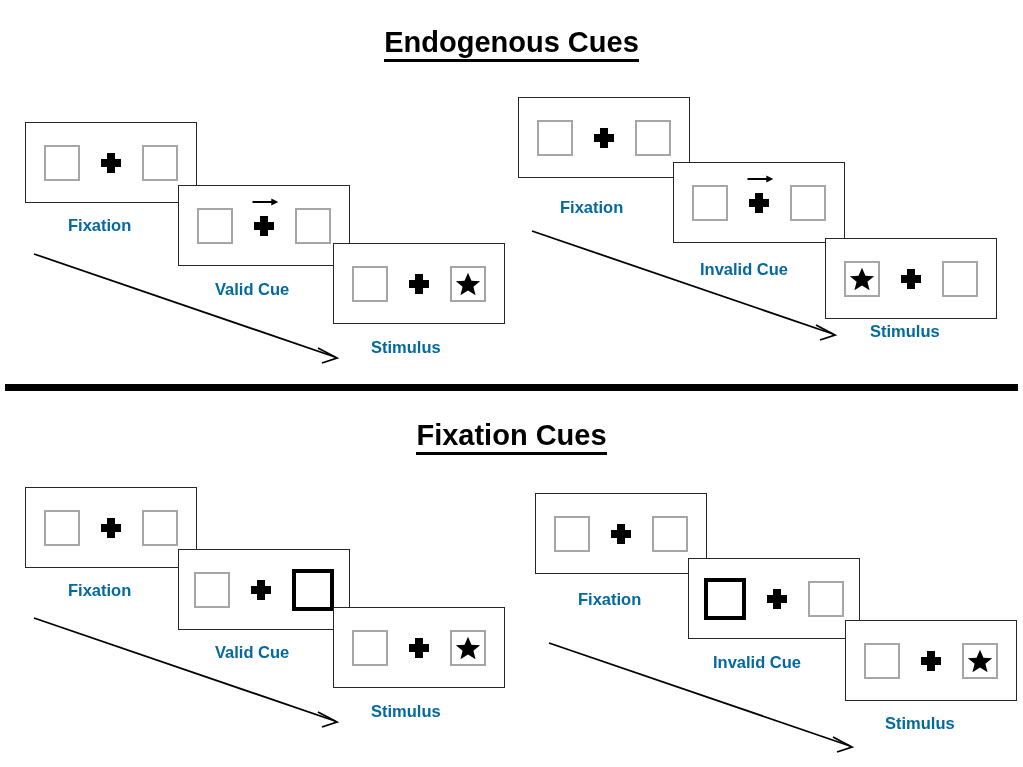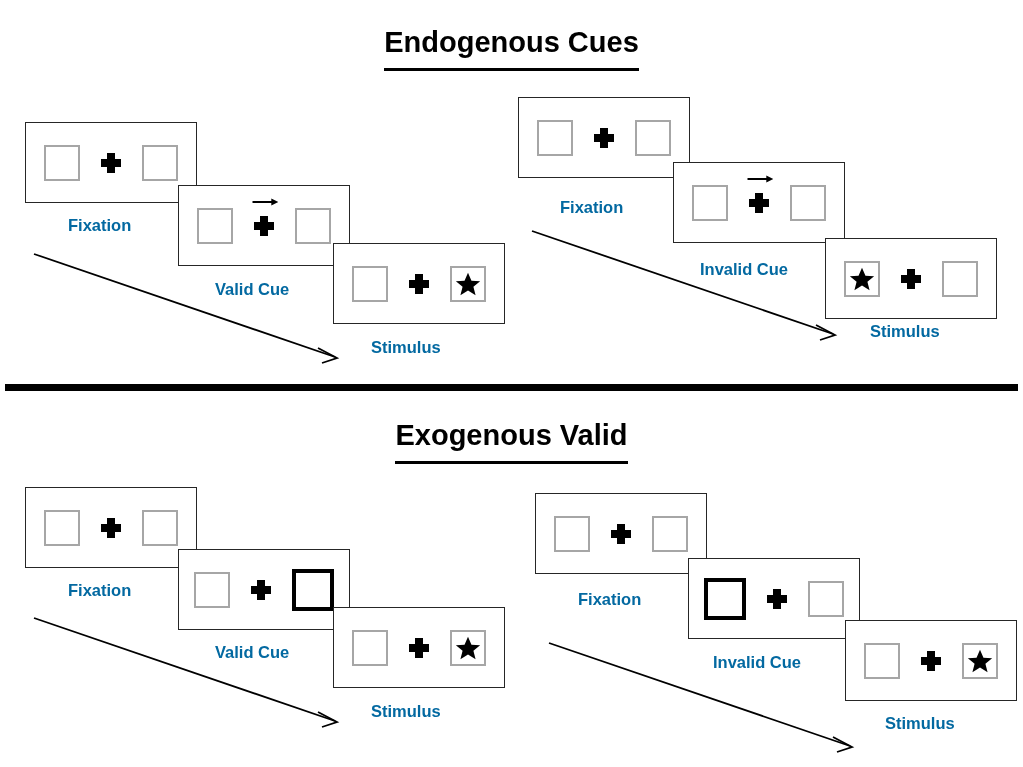--- a/index.html
+++ b/index.html
@@ -17,21 +17,21 @@
     position:absolute;
     width:100%;
     text-align:center;
     font-size:29px;
     font-weight:bold;
     color:#000;
     letter-spacing:0px;
   }
   .section-title span{
     border-bottom:3px solid #000;
-    padding-bottom:10px;
+    padding-bottom:1px;
   }
 
   
   .divider{
     position:absolute;
     background:#000;
   }
 
   
   .panel{
@@ -215,21 +215,21 @@
   <div class="caption" style="left:870px;top:322px;">Stimulus</div>
 
   <svg class="flow" style="left:528px;top:225px;width:320px;height:120px;" viewBox="0 0 320 120">
     <line x1="4" y1="6" x2="305" y2="109" stroke="#000" stroke-width="1.8"></line>
     <polyline points="288,100 307,110 292,115" fill="none" stroke="#000" stroke-width="1.8"></polyline>
   </svg>
 
   <div class="divider" style="left:5px;top:384px;width:1013px;height:7px;"></div>
 
   <div class="section-title" style="top:419px;left:0;">
-    <span>Exogenous Valid</span>
+    <span>Fixation Cues</span>
   </div>
 
   <div class="panel" style="left:25px;top:487px;width:172px;height:81px;">
     <div class="panel-inner">
       <div class="box"></div>
       <div class="centre">
         <div class="plus"></div>
       </div>
       <div class="box"></div>
     </div>

